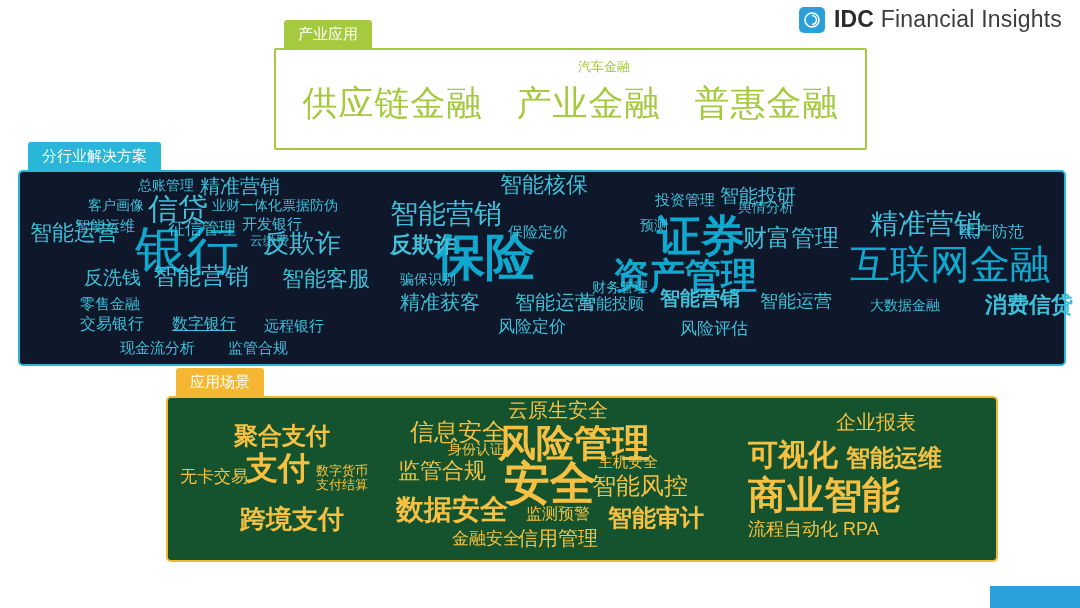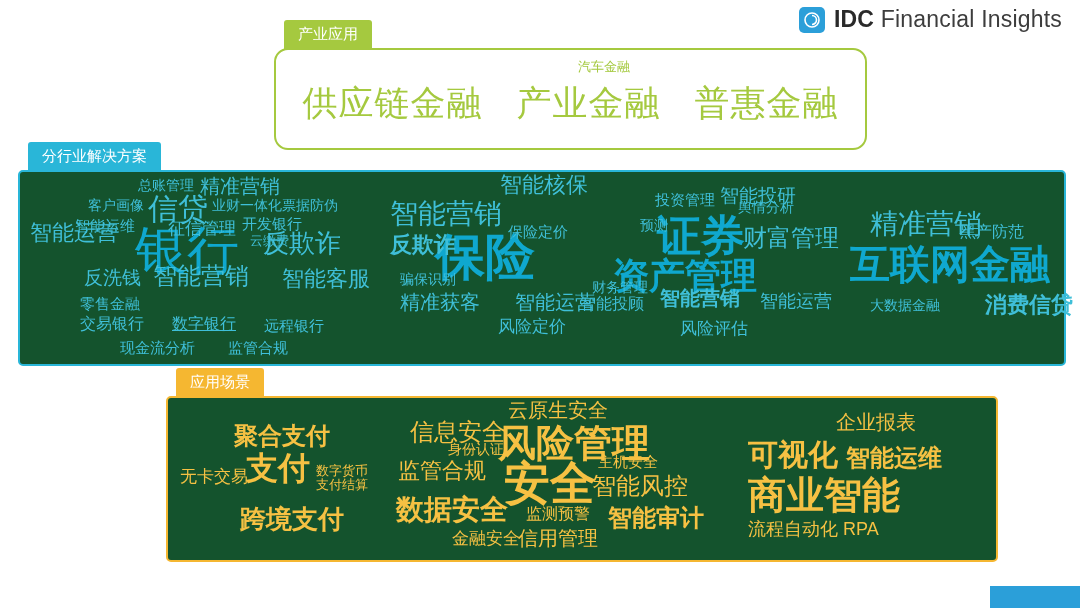--- a/index.html
+++ b/index.html
@@ -21,41 +21,41 @@
     color:#fff;font-size:13px;font-weight:bold;
   }
   .brand-text{
     font-size:23px;color:#3d3d3d;letter-spacing:.2px;
   }
   .brand-text b{font-weight:bold;color:#2a2a2a;}
 
   
   .sec-industry{
     position:absolute;left:274px;top:48px;width:589px;height:98px;
-    border:2px solid #a5c93f;border-radius:14px;background:#fff;text-align:right;
+    border:2px solid #a5c93f;border-radius:2px;background:#fff;text-align:right;
   }
   .tag{
     position:absolute;display:inline-block;color:#fff;
     font-size:15px;padding:5px 14px 6px 14px;border-radius:3px 3px 0 0;
   }
   .tag-industry{left:8px;top:-30px;background:#a5c93f;}
   .ind-row{
     position:absolute;left:0;right:0;top:30px;
     display:flex;justify-content:center;align-items:baseline;gap:34px;
     color:#a5c93f;
   }
   .ind-big{font-size:35px;letter-spacing:1px;}
   .ind-small{
     position:absolute;left:302px;top:8px;font-size:13px;color:#a5c93f;
   }
 
   
   .sec-vertical{
     position:absolute;left:18px;top:170px;width:1044px;height:192px;
-    border:2px solid #29b6d8;border-radius:5px;background:#14532d;
+    border:2px solid #29b6d8;border-radius:5px;background:#0f172a;
   }
   .tag-vertical{left:8px;top:-30px;background:#29b6d8;}
 
   
   .sec-scene{
     position:absolute;left:166px;top:396px;width:828px;height:162px;
     border:2px solid #f4b battle;border:2px solid #f5b731;border-radius:5px;background:#14532d;
   }
   .tag-scene{left:8px;top:-30px;background:#f5b731;}
 
@@ -92,21 +92,21 @@
     <span class="ind-big">普惠金融</span>
   </div>
 </div>
 
 <div class="sec-vertical">
   <div class="tag tag-vertical">分行业解决方案</div>
   <div class="cloud" id="cloud-vertical">
       <span class="w" style="left: 115px; top: 52px; font-size: 52px; color: rgb(15, 168, 207); font-weight: normal; text-align: center;">银行</span>
       <span class="w" style="left: 415px; top: 60px; font-size: 50px; color: rgb(15, 168, 207); font-weight: bold;">保险</span>
       <span class="w" style="left: 637px; top: 42px; font-size: 44px; color: rgb(15, 168, 207); font-weight: bold;">证券</span>
-      <span class="w" style="left: 830px; top: 72px; font-size: 40px; color: rgb(15, 168, 207); font-weight: bold;">互联网金融</span>
+      <span class="w" style="left: 830px; top: 72px; font-size: 40px; color: rgb(15, 168, 207); font-weight: normal;">互联网金融</span>
       <span class="w" style="left: 593px; top: 86px; font-size: 36px; color: rgb(15, 168, 207); font-weight: bold;">资产管理</span>
       <span class="w" style="left: 370px; top: 28px; font-size: 28px; color: rgb(63, 191, 216);">智能营销</span>
       <span class="w" style="left: 480px; top: 2px; font-size: 22px; color: rgb(63, 191, 216);">智能核保</span>
       <span class="w" style="left: 850px; top: 38px; font-size: 28px; color: rgb(63, 191, 216);">精准营销</span>
       <span class="w" style="left: 723px; top: 54px; font-size: 24px; color: rgb(63, 191, 216);">财富管理</span>
       <span class="w" style="left: 10px; top: 50px; font-size: 22px; color: rgb(63, 191, 216);">智能运营</span>
       <span class="w" style="left: 133px; top: 92px; font-size: 24px; color: rgb(63, 191, 216);">智能营销</span>
       <span class="w" style="left: 243px; top: 58px; font-size: 26px; color: rgb(63, 191, 216);">反欺诈</span>
       <span class="w" style="left: 370px; top: 62px; font-size: 22px; color: rgb(63, 191, 216); font-weight: bold;">反欺诈</span>
       <span class="w" style="left: 640px; top: 116px; font-size: 20px; color: rgb(63, 191, 216); font-weight: bold;">智能营销</span>

